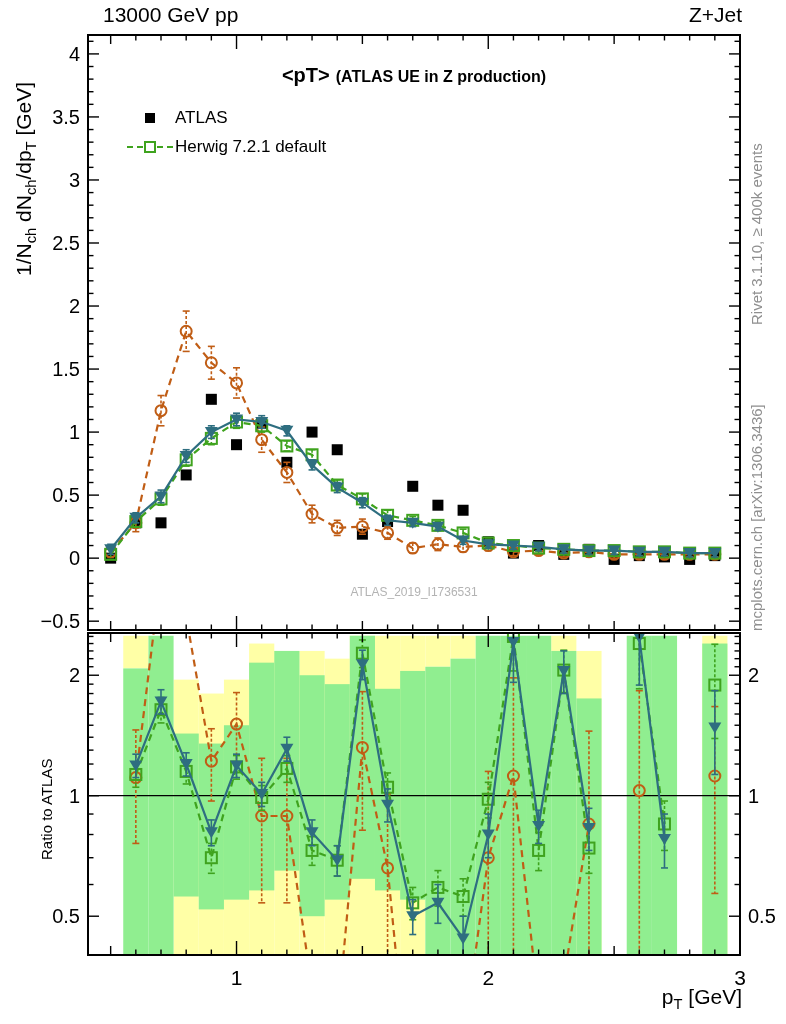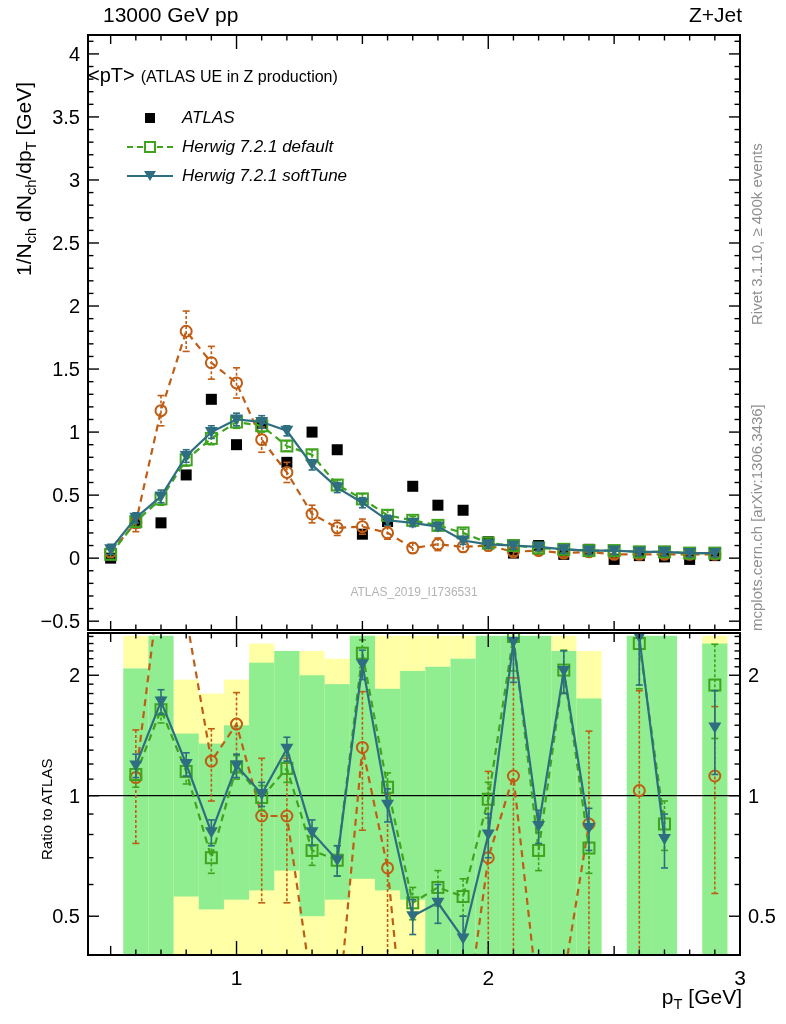--- a/index.html
+++ b/index.html
@@ -1,25 +1,25 @@
 <!DOCTYPE html>
 <html><head>
 <meta charset="utf-8">
 <style>
   html,body{margin:0;padding:0;background:#fff;}
   .page{position:relative;width:786px;height:1024px;background:#fff;overflow:hidden;
         font-family:"Liberation Sans",sans-serif;color:#000;}
   .abs{position:absolute;white-space:nowrap;}
   .hdr{font-size:21px;z-index:3;}
-  .plot-title{left:88px;top:64px;width:652px;text-align:left;z-index:3;}
+  .plot-title{left:88px;top:64px;width:652px;text-align:center;z-index:3;font-weight:bold;}
   .t-main{font-size:20px;}
   .t-detail{font-size:16px;margin-left:6px;}
   .legend{left:126px;top:103px;z-index:3;}
   .legend-row{display:flex;align-items:center;height:29px;}
-  .legend-row span{font-size:17px;margin-left:8px;font-style:italic;}
+  .legend-row span{font-size:17px;margin-left:1px;}
   .watermark{left:88px;top:585px;width:652px;text-align:center;font-size:12px;
              color:#b3b3b3;z-index:1;}
   .vtext{transform:rotate(-90deg);transform-origin:0 0;}
   .ylab-main{left:12px;top:276px;font-size:21px;z-index:3;}
   .ylab-ratio{left:38px;top:860px;font-size:15px;z-index:3;}
   .note{font-size:15px;color:#8f8f8f;z-index:3;}
   .xlab{right:44px;top:985px;font-size:21px;z-index:3;margin-left:36px;}
   sub{font-size:70%;}
   #chart{position:absolute;left:0;top:0;z-index:2;}
 </style>
@@ -41,27 +41,20 @@
           <rect x="19" y="4" width="10" height="10" fill="#000"></rect>
         </svg>
         <span>ATLAS</span>
       </div>
       <div class="legend-row">
         <svg width="48" height="18">
           <line x1="1" y1="9" x2="47" y2="9" stroke="#3fa31e" stroke-width="2.2" stroke-dasharray="6 4"></line>
           <rect x="19" y="4" width="10" height="10" fill="#fff" stroke="#3fa31e" stroke-width="2"></rect>
         </svg>
         <span>Herwig 7.2.1 default</span>
-      </div>
-      <div class="legend-row">
-        <svg width="48" height="18">
-          <line x1="1" y1="9" x2="47" y2="9" stroke="#2e6e80" stroke-width="2.2"></line>
-          <path d="M18,4 L30,4 L24,14 Z" fill="#2e6e80"></path>
-        </svg>
-        <span>Herwig 7.2.1 softTune</span>
       </div>
     </div>
 
   <div class="abs watermark">ATLAS_2019_I1736531</div>
 
   <div class="abs vtext ylab-main" id="ylabel-main"><span>1/N</span><sub>ch</sub><span> dN</span><sub>ch</sub><span>/dp</span><sub>T</sub><span> [GeV]</span></div>
   <div class="abs vtext ylab-ratio">Ratio to ATLAS</div>
   <div class="abs xlab" id="xlabel"><span>p</span><sub>T</sub><span> [GeV]</span></div>
 
   <div class="abs vtext note" style="left:748px;top:325px;">Rivet 3.1.10, ≥ 400k events</div>

